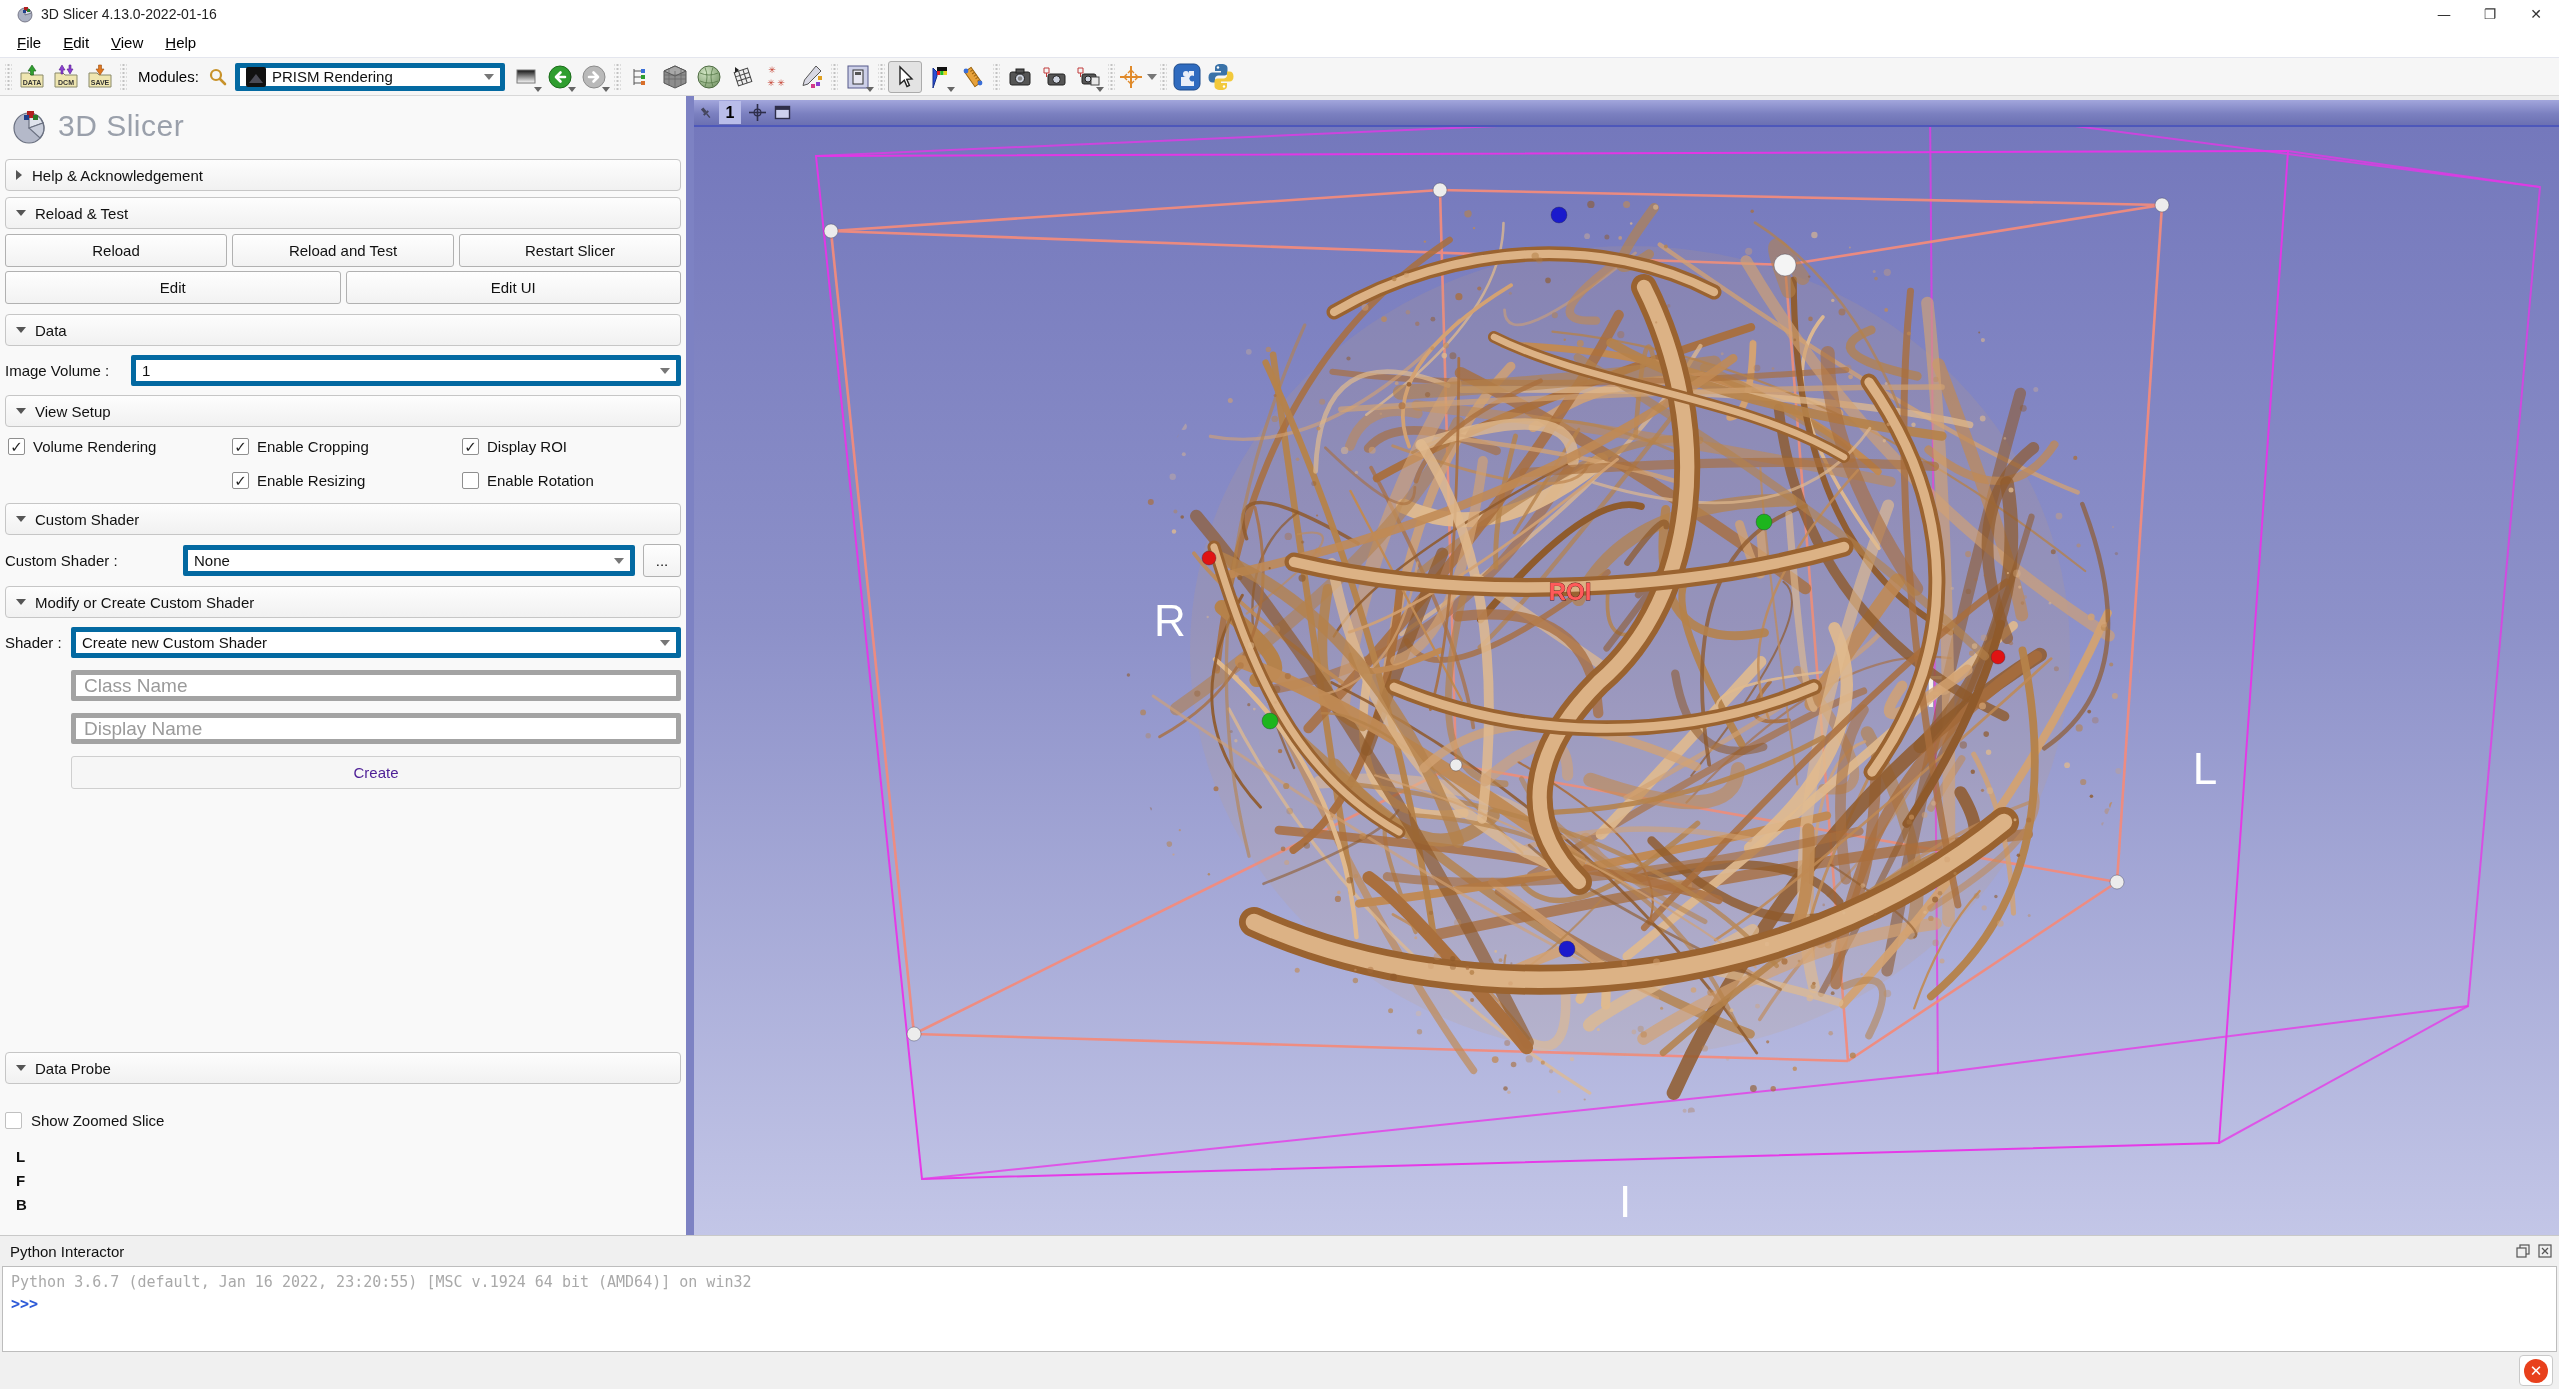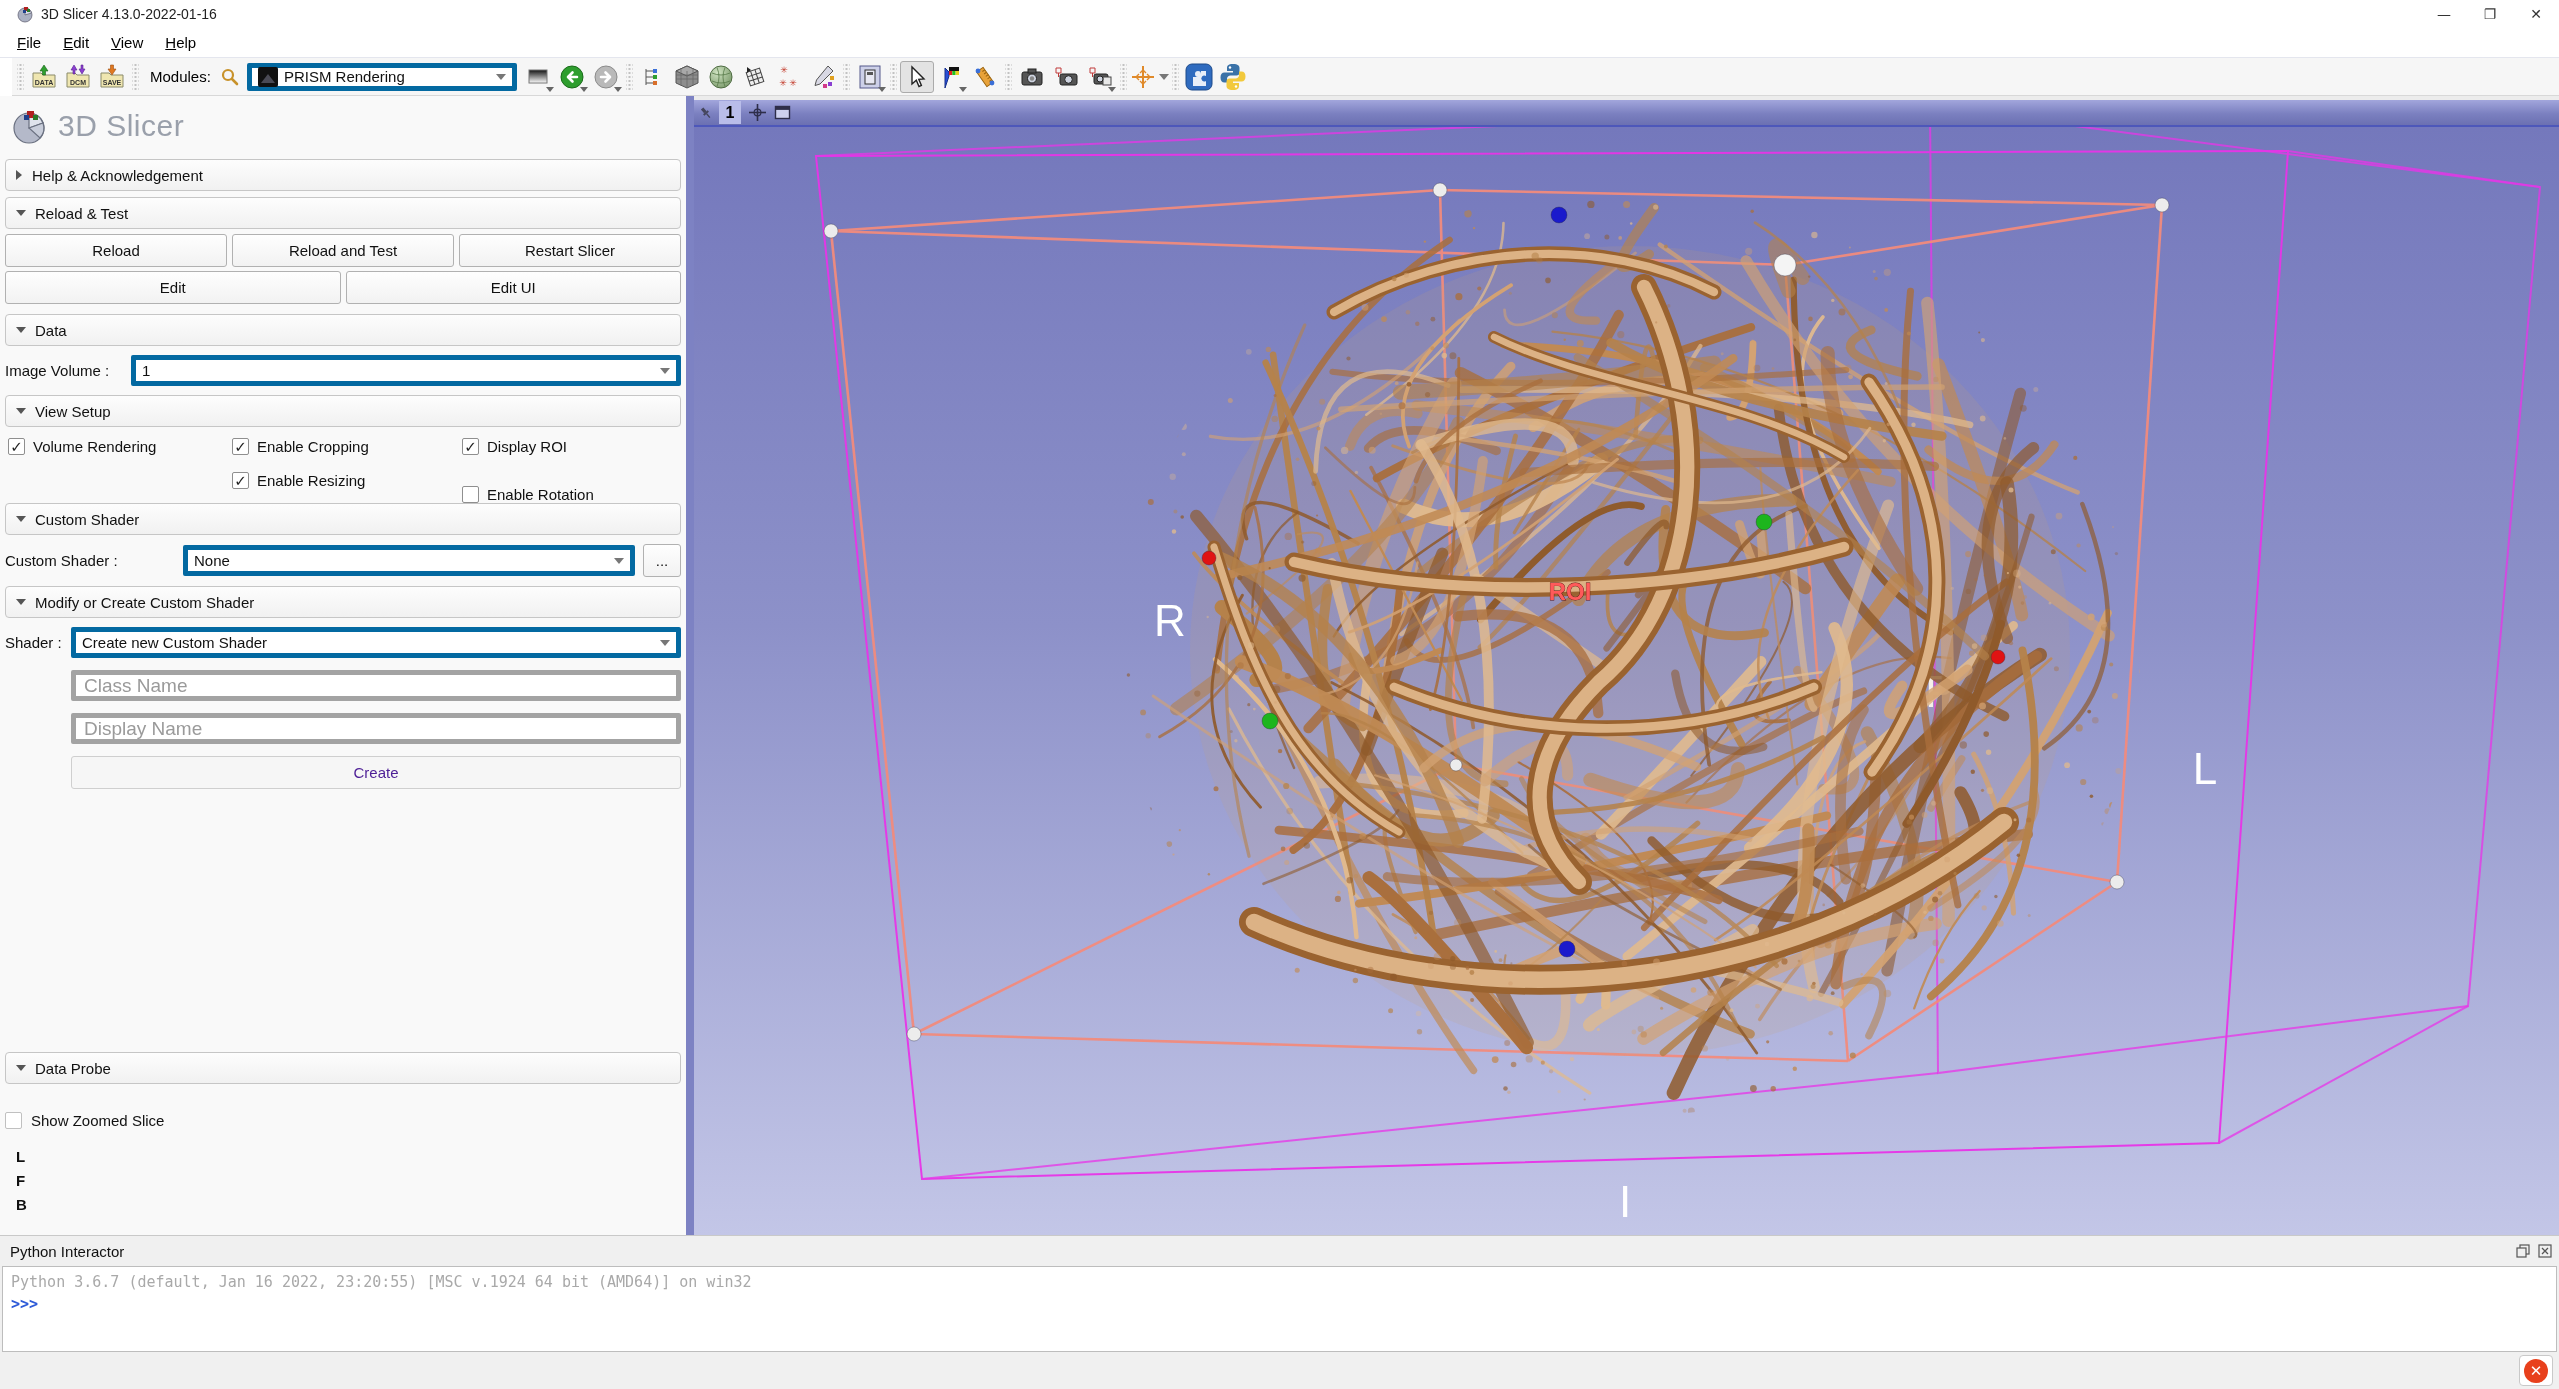--- a/index.html
+++ b/index.html
@@ -15,21 +15,21 @@
     font-size:14px; color:#333; font-family:"DejaVu Sans",sans-serif; }
 
   
   .menubar { height:30px; background:#ffffff; display:flex; align-items:center; padding-left:6px;
     border-bottom:1px solid #e4e6ee; }
   .menuitem { padding:4px 11px; font-size:15px; color:#000; }
   .menuitem u { text-decoration:underline; }
 
   
   .toolbar { height:38px; background:#f6f6f6; border-bottom:1px solid #d8d8d8;
-    display:flex; align-items:center; padding-left:2px;margin-left:12px; }
+    display:flex; align-items:center; padding-left:2px; }
   .tbtn { height:32px; min-width:34px; display:flex; align-items:center; justify-content:center;
     border-radius:3px; position:relative; }
   .tbtn.selected { background:#e3e3e3; border:1px solid #ababab; }
   .tsep { width:7px; height:26px; margin:0 3px;
     background-image:radial-gradient(#c2c2c2 1px, transparent 1.2px); background-size:4px 4px; background-position:center; }
   .tlabel { font-size:15px; color:#000; padding:0 6px 0 8px; }
   .combo { background:#fff; border:5px solid #0369a1; border-radius:2px; height:28px;
     display:flex; align-items:center; padding:0 6px; position:relative; }
   .combo .cval { flex:1; white-space:nowrap; overflow:hidden; }
   .carrow { width:0; height:0; border-left:5px solid transparent; border-right:5px solid transparent;
@@ -405,21 +405,21 @@
         <span>Enable Cropping</span>
         </div>
       <div class="cbrow" style="left:458px; top:2px">
         <span class="cbox">✓</span>
         <span>Display ROI</span>
         </div>
       <div class="cbrow" style="left:228px; top:36px">
         <span class="cbox">✓</span>
         <span>Enable Resizing</span>
         </div>
-      <div class="cbrow" style="left:458px; top:50px">
+      <div class="cbrow" style="left:458px; top:36px">
         <span class="cbox"></span>
         <span>Enable Rotation</span>
         </div>
     </div>
 
     <div class="secbtn">
       <span class="arrow-d"></span>
       <span>Custom Shader</span>
     </div>
     <div class="formrow">

